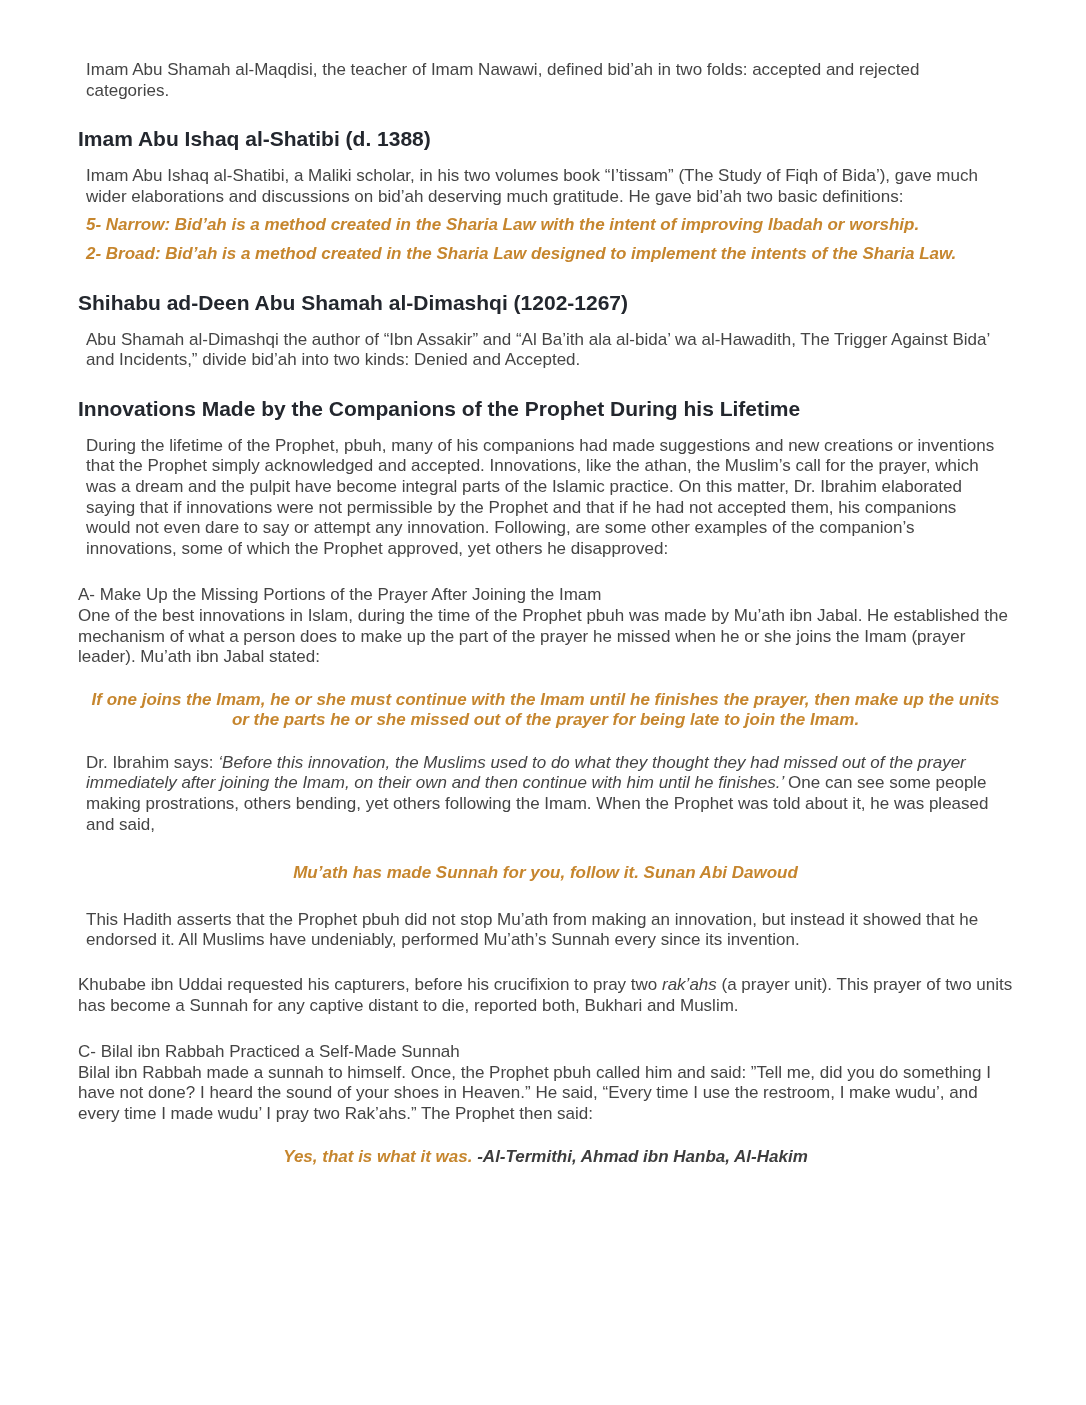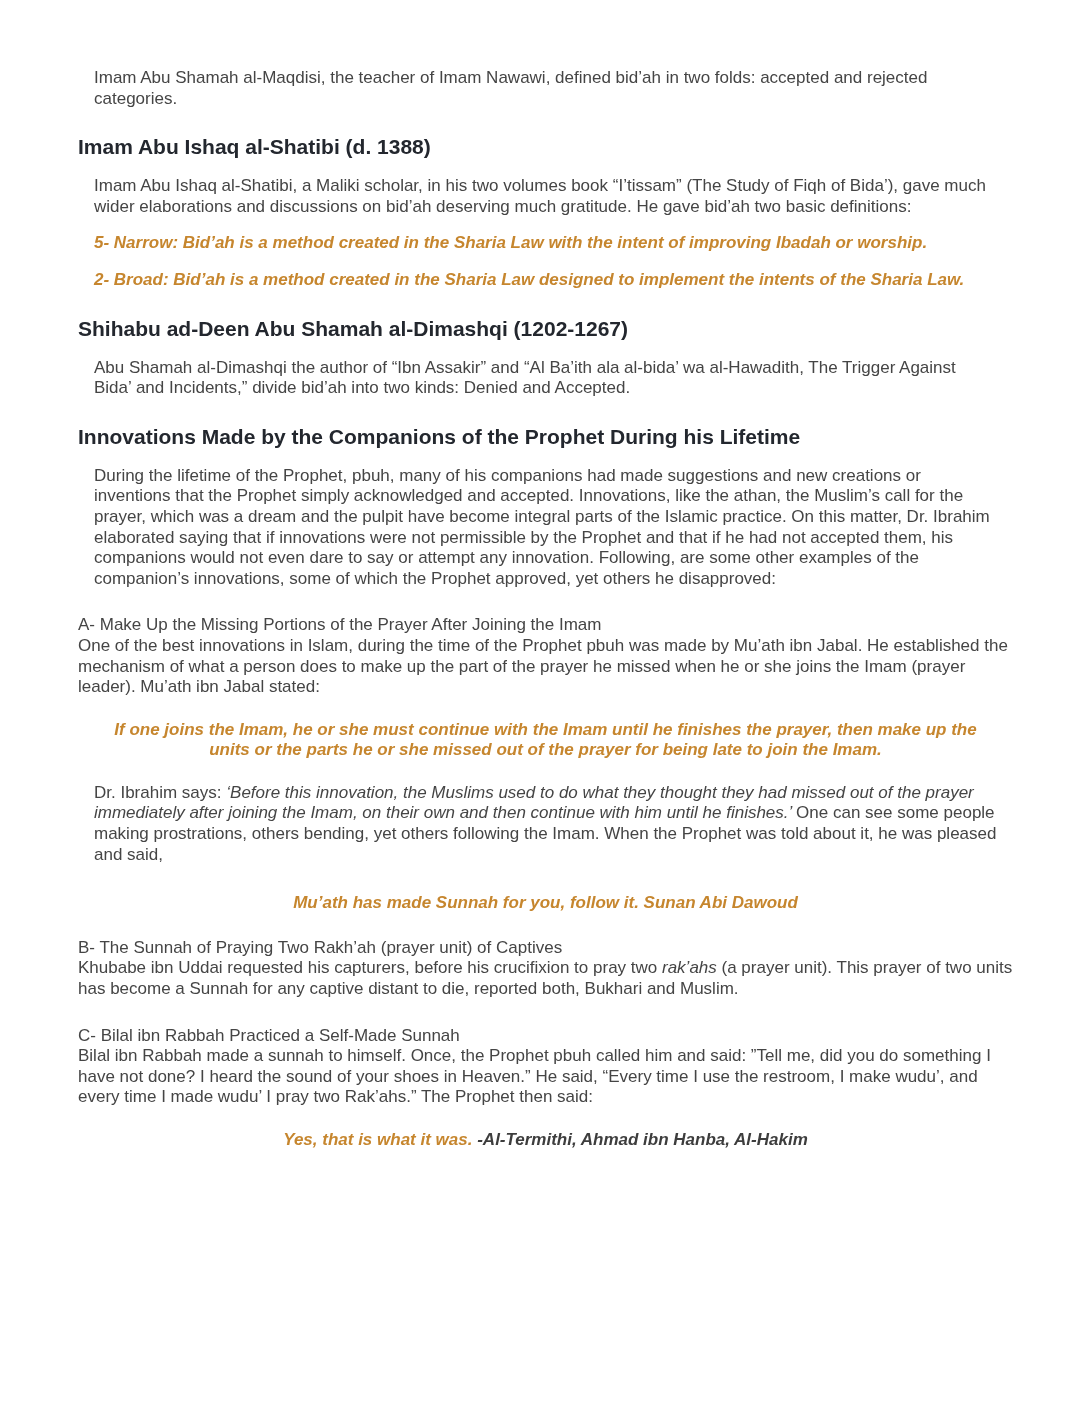--- a/index.html
+++ b/index.html
@@ -23,21 +23,21 @@
     color: #454545;
     background: #ffffff;
   }
   .heading {
     font-size: 21px;
     line-height: 27px;
     font-weight: bold;
     color: #23272e;
     margin: 24px 0 14px 0;
   }
-  .para { margin: 16px; }
+  .para { margin: 8px; }
   .mt22 { margin-top: 22px; }
   .mt24 { margin-top: 24px; }
   .mt26 { margin-top: 26px; }
   .mt28 { margin-top: 28px; }
   .accent {
     color: #c6862e;
     font-weight: bold;
     font-style: italic;
   }
   .quote-center {
@@ -82,23 +82,23 @@
     <div>A- Make Up the Missing Portions of the Prayer After Joining the Imam</div>
     <div>One of the best innovations in Islam, during the time of the Prophet pbuh was made by Mu’ath ibn Jabal. He established the mechanism of what a person does to make up the part of the prayer he missed when he or she joins the Imam (prayer leader). Mu’ath ibn Jabal stated:</div>
   </div>
 
   <p class="para quote-center mt22">If one joins the Imam, he or she must continue with the Imam until he finishes the prayer, then make up the units or the parts he or she missed out of the prayer for being late to join the Imam.</p>
 
   <p class="para mt22"><span>Dr. Ibrahim says: </span><span class="italic">‘Before this innovation, the Muslims used to do what they thought they had missed out of the prayer immediately after joining the Imam, on their own and then continue with him until he finishes.’ </span><span>One can see some people making prostrations, others bending, yet others following the Imam. When the Prophet was told about it, he was pleased and said,</span></p>
 
   <p class="para quote-center mt28">Mu’ath has made Sunnah for you, follow it. Sunan Abi Dawoud</p>
 
+  <p class="para mt26">This Hadith asserts that the Prophet pbuh did not stop Mu’ath from making an innovation, but instead it showed that he endorsed it. All Muslims have undeniably, performed Mu’ath’s Sunnah every since its invention.</p>
 
   <div class="mt24">
-    <div>B- The Sunnah of Praying Two Rakh’ah (prayer unit) of Captives</div>
     <div><span>Khubabe ibn Uddai requested his capturers, before his crucifixion to pray two </span><span class="italic">rak’ahs</span><span> (a prayer unit). This prayer of two units has become a Sunnah for any captive distant to die, reported both, Bukhari and Muslim.</span></div>
   </div>
 
   <div class="mt26">
     <div>C- Bilal ibn Rabbah Practiced a Self-Made Sunnah</div>
     <div>Bilal ibn Rabbah made a sunnah to himself. Once, the Prophet pbuh called him and said: ”Tell me, did you do something I have not done? I heard the sound of your shoes in Heaven.” He said, “Every time I use the restroom, I make wudu’, and every time I made wudu’ I pray two Rak’ahs.” The Prophet then said:</div>
   </div>
 
   <p class="para final-quote mt22"><span class="accent">Yes, that is what it was.</span><span class="attribution"> -Al-Termithi, Ahmad ibn Hanba, Al-Hakim</span></p>
 

